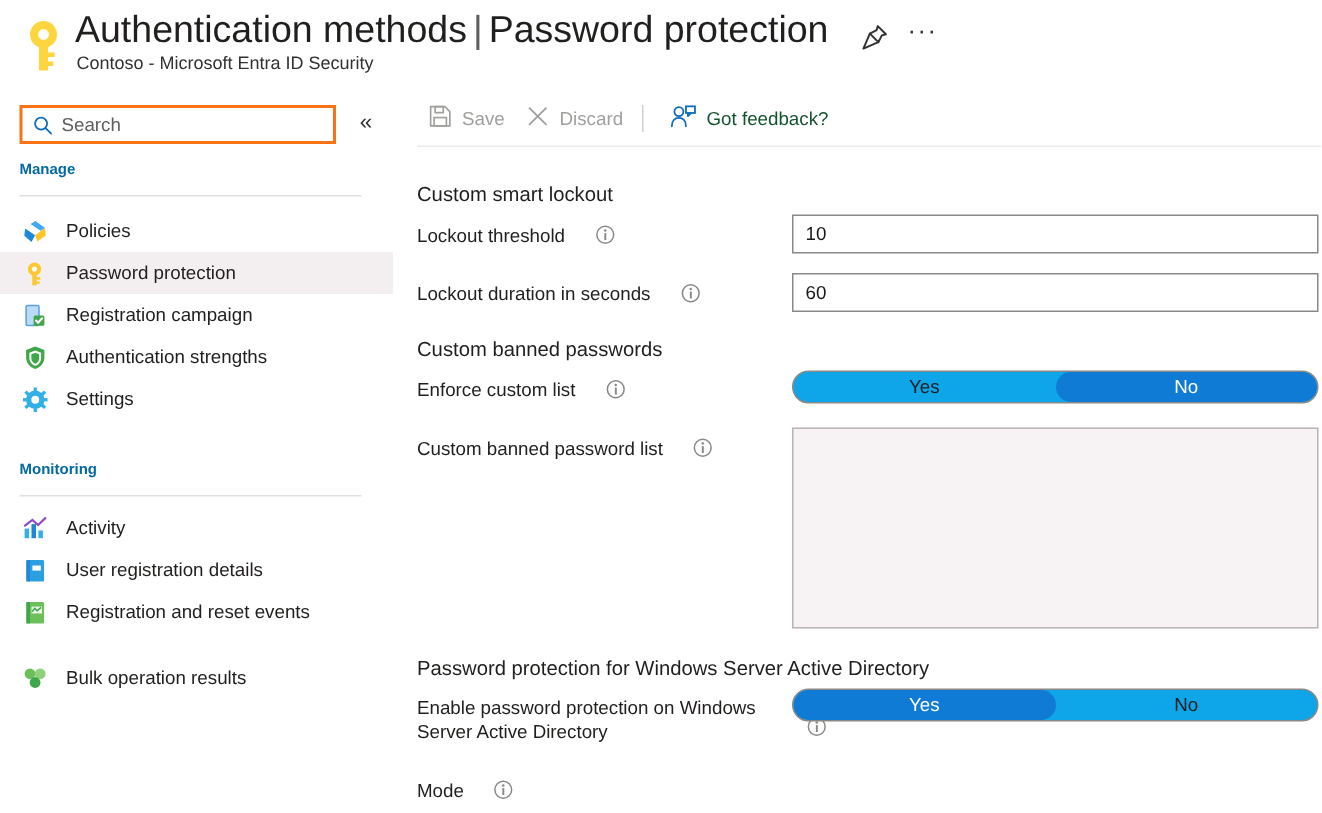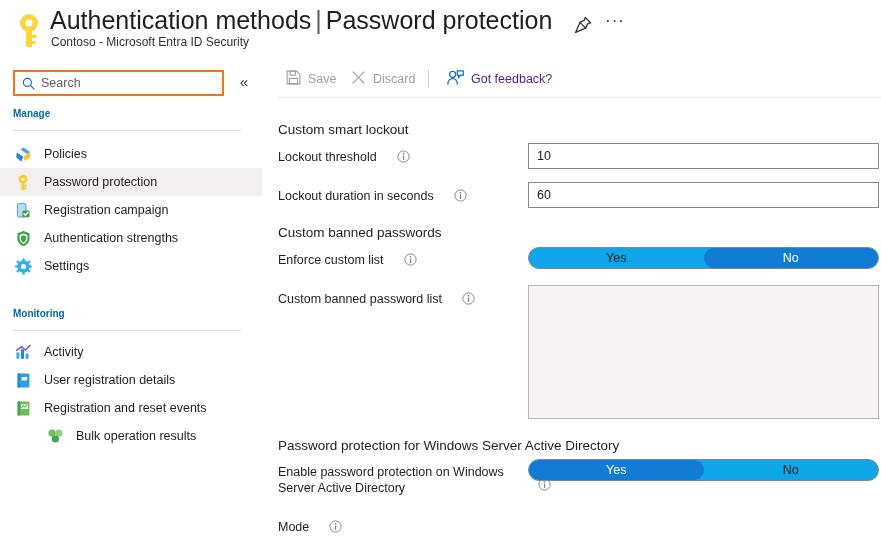--- a/index.html
+++ b/index.html
@@ -80,21 +80,21 @@
   .nav-item .nav-label { white-space: nowrap; }
 
   
   #commandbar { position: absolute; left: 262px; top: 60px; width: 619px; height: 38px; }
   .cmd {
     position: absolute; top: 8px; height: 22px;
     display: flex; align-items: center; gap: 7px;
     font-size: 12.5px; cursor: pointer; white-space: nowrap;
   }
   .cmd.disabled { color: #a19f9d; cursor: default; }
-  .cmd.enabled { color: #4c1d95; justify-content: space-between; }
+  .cmd.enabled { color: #14532d; justify-content: space-between; }
   #cmd-save { left: 24px; }
   #cmd-discard { left: 89px; }
   #cmd-sep { position: absolute; left: 166px; top: 10px; width: 1px; height: 18px; background: #d2d0ce; }
   #cmd-feedback { left: 185px; }
   #cmd-underline { position: absolute; left: 16px; top: 37px; width: 603px; height: 1px; background: #edebe9; }
 
   
   #main { position: absolute; left: 262px; top: 98px; width: 619px; height: 444px; }
 
   .section-title {
@@ -283,21 +283,21 @@
         <svg width="15" height="17" viewBox="0 0 15 17">
           <rect x="1.6" y="1.4" width="11.8" height="14.2" rx="1" fill="#6cbf5a"></rect>
           <rect x="1.6" y="1.4" width="2.4" height="14.2" fill="#3fa64a"></rect>
           <rect x="5.0" y="4.4" width="7.0" height="4.6" fill="#e8f6e4"></rect>
           <path d="M5.4 7.8 L7.2 5.6 L8.8 7.2 L11.4 4.9" stroke="#3fa64a" stroke-width="1" fill="none"></path>
         </svg>
       </span>
       <span class="nav-label">Registration and reset events</span>
     </div>
 
-    <div class="nav-item" style="top:362px;padding-left:32px;">
+    <div class="nav-item" style="top:378px;">
       <span class="nav-icon">
         <svg width="17" height="16" viewBox="0 0 17 16">
           <circle cx="5.0" cy="5.2" r="3.6" fill="#6cbf5a"></circle>
           <circle cx="11.8" cy="5.2" r="3.6" fill="#8fd07a"></circle>
           <circle cx="8.4" cy="11.0" r="3.6" fill="#3fa64a"></circle>
         </svg>
       </span>
       <span class="nav-label">Bulk operation results</span>
     </div>
   </div>

